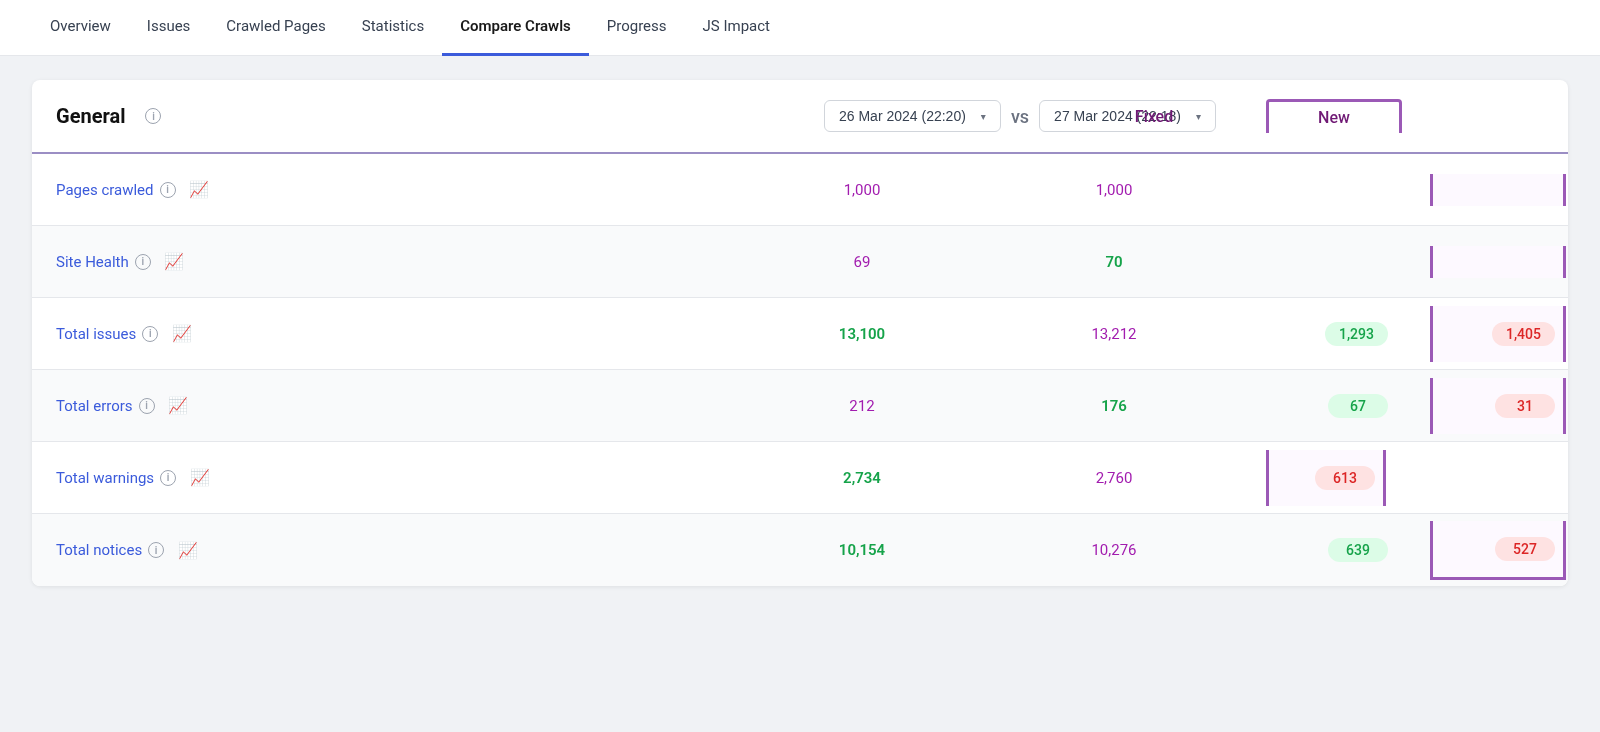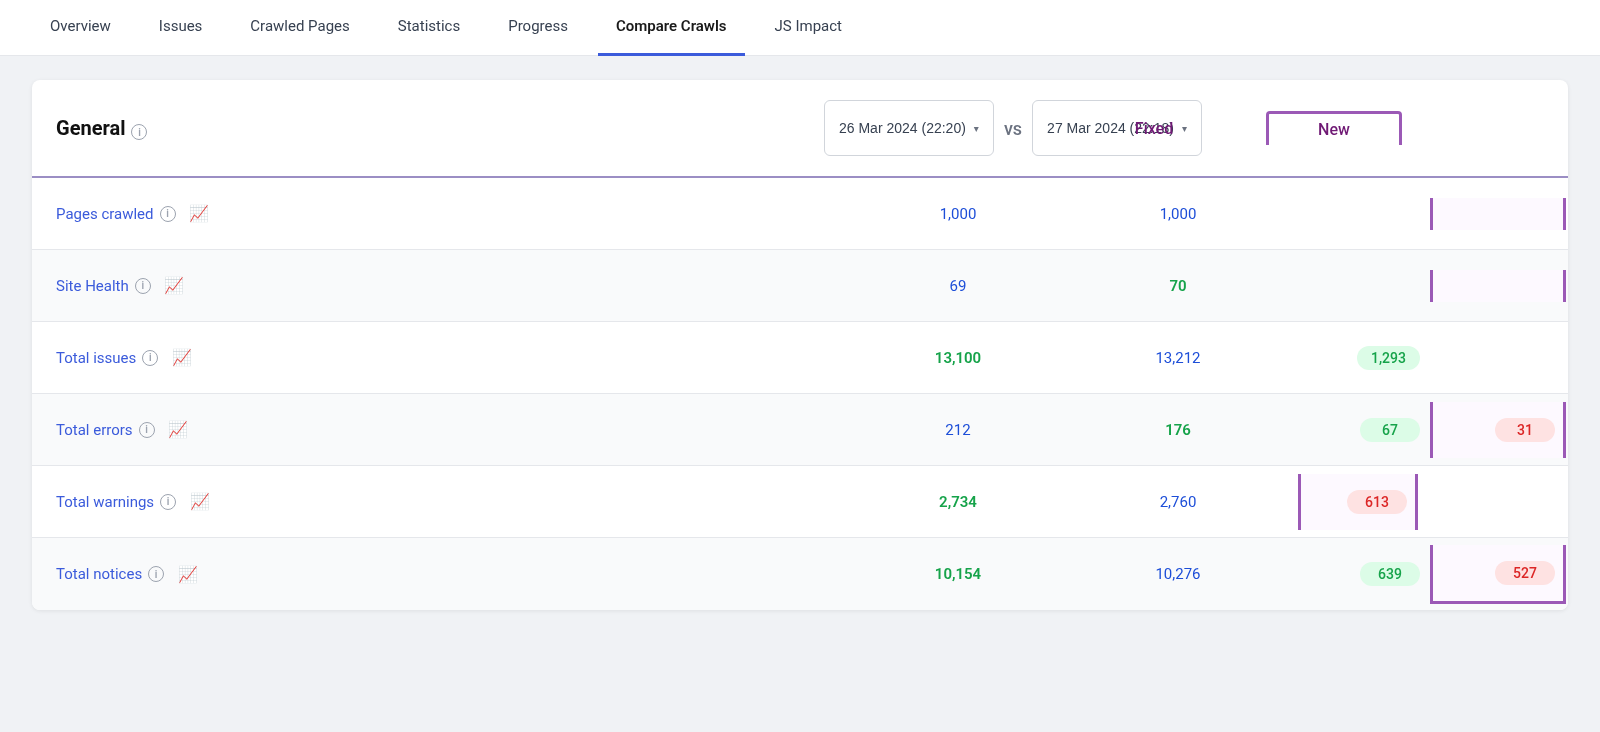--- a/index.html
+++ b/index.html
@@ -12,21 +12,21 @@
     }
 
     
     .top-nav {
       background: #fff;
       display: flex;
       align-items: center;
       padding: 0 32px;
       border-bottom: 1px solid #e5e7eb;
       height: 56px;
-      gap: 12px;
+      gap: 0;
     }
     .nav-item {
       padding: 0 18px;
       height: 56px;
       display: flex;
       align-items: center;
       font-size: 15px;
       color: #374151;
       cursor: pointer;
       border-bottom: 3px solid transparent;
@@ -60,50 +60,50 @@
       align-items: center;
       padding: 20px 24px;
       border-bottom: 2px solid #9b8ec4;
     }
 
     .general-title {
       font-size: 20px;
       font-weight: 700;
       color: #111;
       display: flex;
-      align-items: flex-end;
-      gap: 6px;
+      align-items: center;
+      gap: 20px;
     }
 
     .info-icon {
       width: 16px;
       height: 16px;
       border: 1.5px solid #9ca3af;
       border-radius: 50%;
       display: inline-flex;
       align-items: center;
       justify-content: center;
       font-size: 10px;
       color: #9ca3af;
       font-style: normal;
       cursor: pointer;
       font-weight: 600;
     }
 
     .date-btn {
       border: 1.5px solid #d1d5db;
       border-radius: 6px;
-      padding: 19px 14px;
+      padding: 7px 14px;
       font-size: 14px;
       color: #374151;
       background: #fff;
       cursor: pointer;
       display: flex;
       align-items: center;
-      gap: 8px;
+      gap: 15px;
       white-space: nowrap;
     }
 
     .date-btn .chevron {
       font-size: 10px;
       color: #6b7280;
     }
 
     .vs-label {
       font-size: 18px;
@@ -118,20 +118,21 @@
       color: #701a75;
     }
 
     
     .table-row {
       display: grid;
       grid-template-columns: 1fr 220px 220px 140px 140px;
       align-items: center;
       border-bottom: 1px solid #e5e7eb;
       min-height: 72px;
+      gap: 32px;
     }
 
     .table-row:last-child {
       border-bottom: none;
     }
 
     .row-label-cell {
       display: flex;
       align-items: center;
       gap: 10px;
@@ -151,21 +152,21 @@
     .chart-icon {
       color: #9ca3af;
       font-size: 16px;
       cursor: pointer;
       margin-left: 4px;
     }
 
     .cell-value {
       text-align: center;
       font-size: 15px;
-      color: #1d4ed8;
+      color: #a21caf;
       padding: 16px 8px;
     }
 
     .cell-value.green { color: #16a34a; font-weight: 600; }
 
     .badge {
       display: inline-flex;
       align-items: center;
       justify-content: center;
       border-radius: 20px;
@@ -197,22 +198,22 @@
     }
   </style>
 </head>
 <body>
 
 <nav class="top-nav">
   <a class="nav-item">Overview</a>
   <a class="nav-item">Issues</a>
   <a class="nav-item">Crawled Pages</a>
   <a class="nav-item">Statistics</a>
+  <a class="nav-item active">Compare Crawls</a>
   <a class="nav-item">Progress</a>
-  <a class="nav-item active">Compare Crawls</a>
   <a class="nav-item">JS Impact</a>
 </nav>
 
 <div class="main-content">
   <div class="card">
 
     <div class="table-header">
 
       <div class="general-title">
         <span>General</span>
@@ -269,20 +270,23 @@
       <a class="row-label">Total issues
         <span class="info-icon">i</span>
       </a>
       <span class="chart-icon">📈</span>
     </div>
     <div class="cell-value green">13,100</div>
     <div class="cell-value">13,212</div>
     <div class="badge-cell">
             <span class="badge badge-green">1,293</span>
           </div>
+    <div class="badge-cell" style="border-left: 3px solid #9b59b6; border-right: 3px solid #9b59b6; background: #fdf9ff; margin: 0 2px;">
+            <span class="badge badge-red">1,405</span>
+          </div>
   </div>
         <div class="table-row row-bg-alt">
     <div class="row-label-cell">
       <a class="row-label">Total errors
         <span class="info-icon">i</span>
       </a>
       <span class="chart-icon">📈</span>
     </div>
     <div class="cell-value">212</div>
     <div class="cell-value green">176</div>

